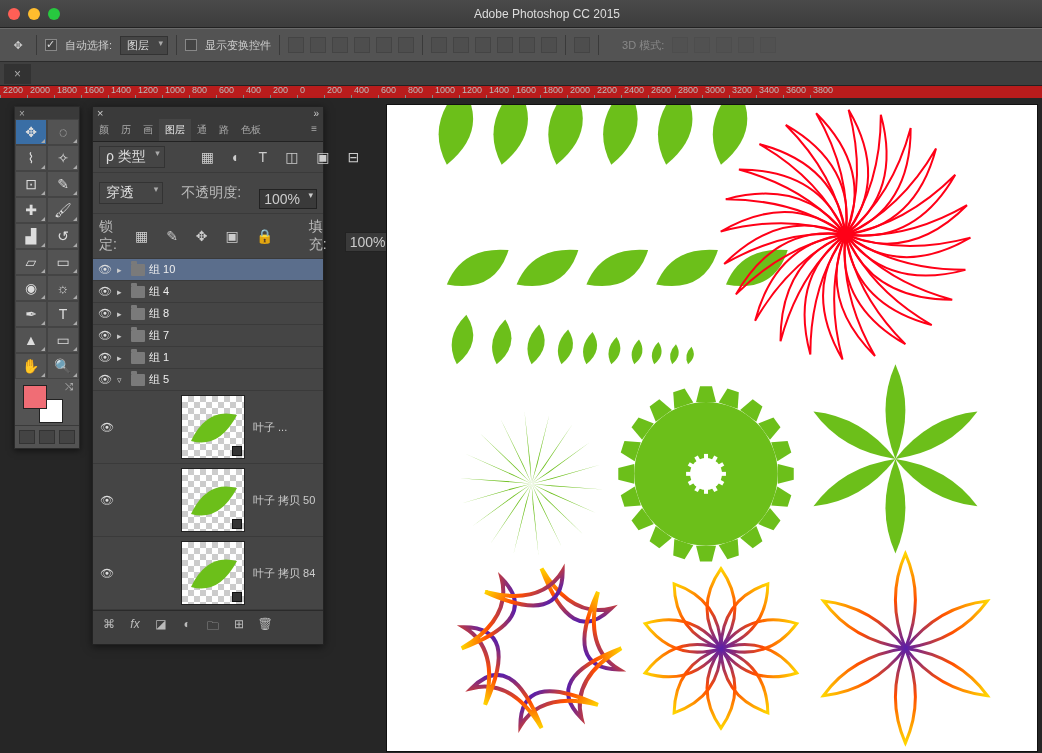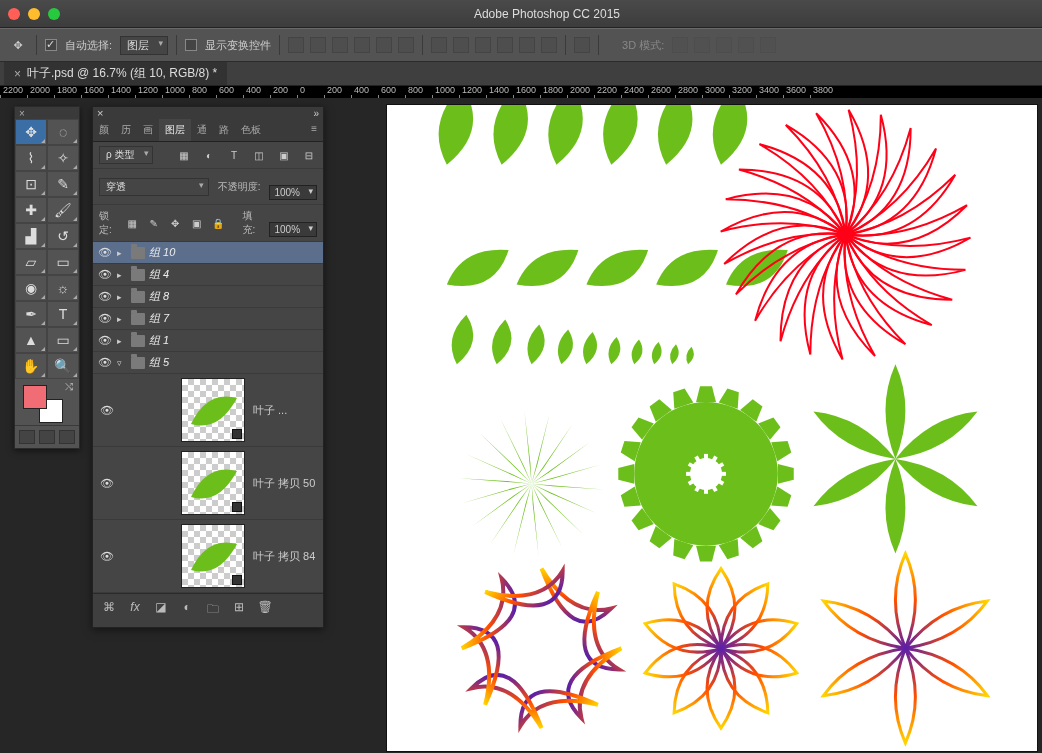--- a/index.html
+++ b/index.html
@@ -22,21 +22,21 @@
   .dd::after{content:"▾"; position:absolute; right:4px; top:1px; font-size:9px; color:#aaa;}
   .alignset{display:flex; gap:6px;}
   .alignset span{width:16px;height:16px;background:#4a4a4a;border:1px solid #333;opacity:.45;}
   
   
   .doctab { height:24px; background:#3f3f3f; display:flex; align-items:center; padding:0 4px; font-size:12px; border-bottom:1px solid #222;}
   .doctab .tab { padding:3px 10px; background:#323232; color:#ddd; display:flex; align-items:center; gap:6px;}
   .doctab .x{color:#aaa;font-size:12px;}
   
   
-  .ruler-h{height:18px;background:#000000;color:#bbb;font-size:9px;display:flex;align-items:flex-end;overflow:hidden;border-bottom:1px solid #2a2a2a;position:relative;}
+  .ruler-h{height:18px;background:#b91c1c;color:#bbb;font-size:9px;display:flex;align-items:flex-end;overflow:hidden;border-bottom:1px solid #2a2a2a;position:relative;}
   .ruler-h .tick{flex:0 0 auto;width:27px;border-left:1px solid #888;height:8px;position:relative;}
   .ruler-h .tick span{position:absolute;top:-10px;left:2px;}
   
   
   .main{position:absolute;top:98px;left:0;right:0;bottom:0;background:#262626;}
   
   
   .tools{position:absolute;left:14px;top:8px;width:66px;background:#535353;border:1px solid #2a2a2a;box-shadow:0 2px 6px rgba(0,0,0,.5);}
   .tools .hdr{height:12px;background:#3a3a3a;display:flex;align-items:center;padding:0 4px;}
   .tools .hdr .x{font-size:10px;color:#aaa;}
@@ -51,33 +51,33 @@
   .tools .foot{display:flex;gap:4px;padding:4px;border-top:1px solid #3a3a3a;}
   .tools .foot span{flex:1;height:14px;background:#444;border:1px solid #333;}
   
   
   .panel{position:absolute;left:92px;top:8px;width:232px;background:#454545;border:1px solid #222;box-shadow:0 2px 8px rgba(0,0,0,.5);}
   .panel .hdr{height:12px;background:#3a3a3a;display:flex;align-items:center;justify-content:space-between;padding:0 4px;}
   .panel .tabs{display:flex;background:#3a3a3a;border-bottom:1px solid #222;}
   .panel .tabs span{padding:4px 6px;font-size:10px;color:#aaa;}
   .panel .tabs span.on{background:#454545;color:#eee;}
   .panel .tabs .menu{margin-left:auto;padding:4px 6px;}
-  .row{display:flex;align-items:center;gap:9px;padding:4px 6px;border-bottom:1px solid #3a3a3a;font-size:10px;}
+  .row{display:flex;align-items:center;gap:18px;padding:4px 6px;border-bottom:1px solid #3a3a3a;font-size:14px;}
   .row .dd{flex:0 0 auto;}
   .row .lbl{color:#bbb;}
   .row .val{background:#3a3a3a;border:1px solid #222;padding:1px 16px 1px 4px;position:relative;margin-top:12px;}
   .row .val::after{content:"▾";position:absolute;right:3px;top:0;font-size:9px;}
   .layers{max-height:420px;overflow:auto;}
   .layer{display:flex;align-items:center;padding:3px 4px;border-bottom:1px solid #3a3a3a;gap:4px;}
   .layer.sel{background:#5b6e8c;}
   .eye{width:16px;height:14px;display:flex;align-items:center;justify-content:center;color:#ddd;font-size:11px;}
   .tw{width:10px;color:#ccc;font-size:9px;}
   .foldr{width:14px;height:12px;background:#7a7a7a;border-radius:1px;position:relative;}
   .foldr::before{content:"";position:absolute;top:-3px;left:0;width:6px;height:3px;background:#7a7a7a;border-radius:1px 1px 0 0;}
-  .layer .nm{color:#eee;font-style:italic;}
+  .layer .nm{color:#eee;}
   .sublayer{display:flex;align-items:center;gap:8px;padding:4px 4px 4px 6px;border-bottom:1px solid #3a3a3a;}
   .thumb{width:64px;height:64px;background:repeating-conic-gradient(#ccc 0 25%,#fff 0 50%) 0 0/12px 12px;border:1px solid #222;position:relative;display:flex;align-items:center;justify-content:center;}
   .thumb svg{width:56px;height:48px;}
   .thumb .corner{position:absolute;right:2px;bottom:2px;width:10px;height:10px;background:#333;border:1px solid #111;}
   .panel .foot{display:flex;gap:10px;padding:6px 8px;border-top:1px solid #2a2a2a;background:#3f3f3f;color:#bbb;font-size:12px;justify-content:flex-start;}
   .panel .foot span{width:16px;text-align:center;}
   
   
   .canvas{position:absolute;left:386px;top:6px;width:652px;height:648px;background:#fff;border:1px solid #111;}
   .canvas svg{width:100%;height:100%;}
@@ -134,21 +134,20 @@
       <span></span>
       <span></span>
       <span></span>
       <span></span>
   </div>
 </div>
 
 <div class="doctab">
   <div class="tab">
     <span class="x">×</span>
-    <span>叶子.psd @ 16.7% (组 10, RGB/8) *</span>
   </div>
 </div>
 
 <div class="ruler-h" id="ruler">
     <div class="tick">
       <span>2200</span>
     </div>
     <div class="tick">
       <span>2000</span>
     </div>

